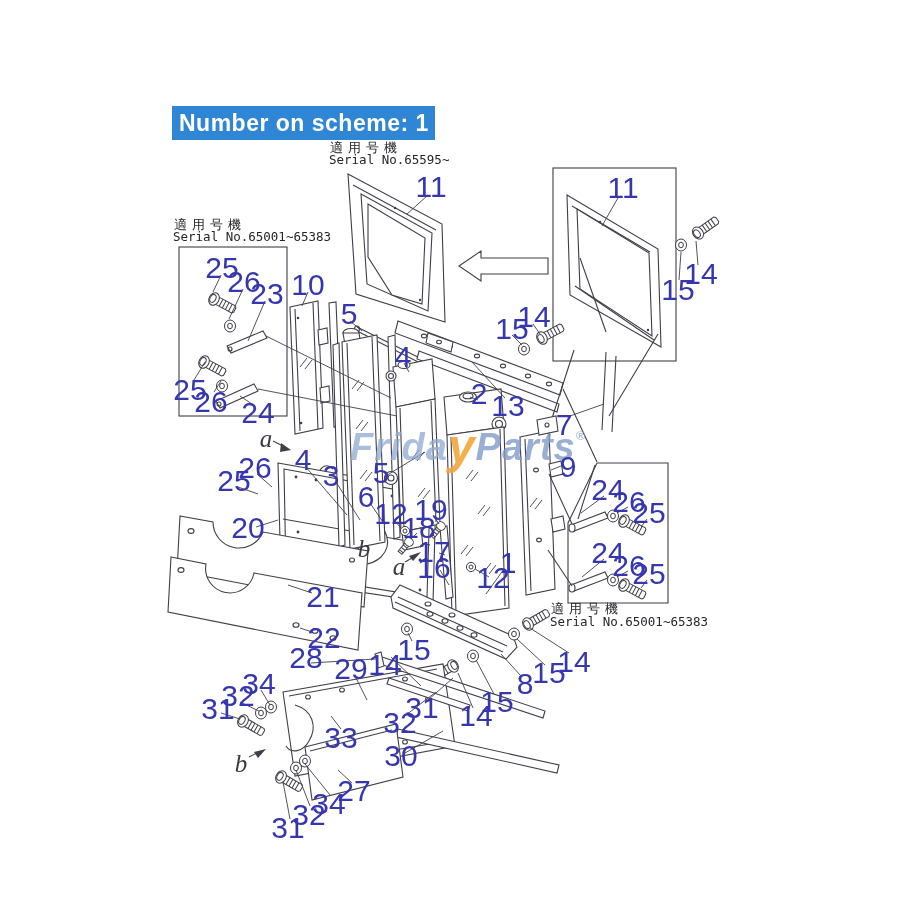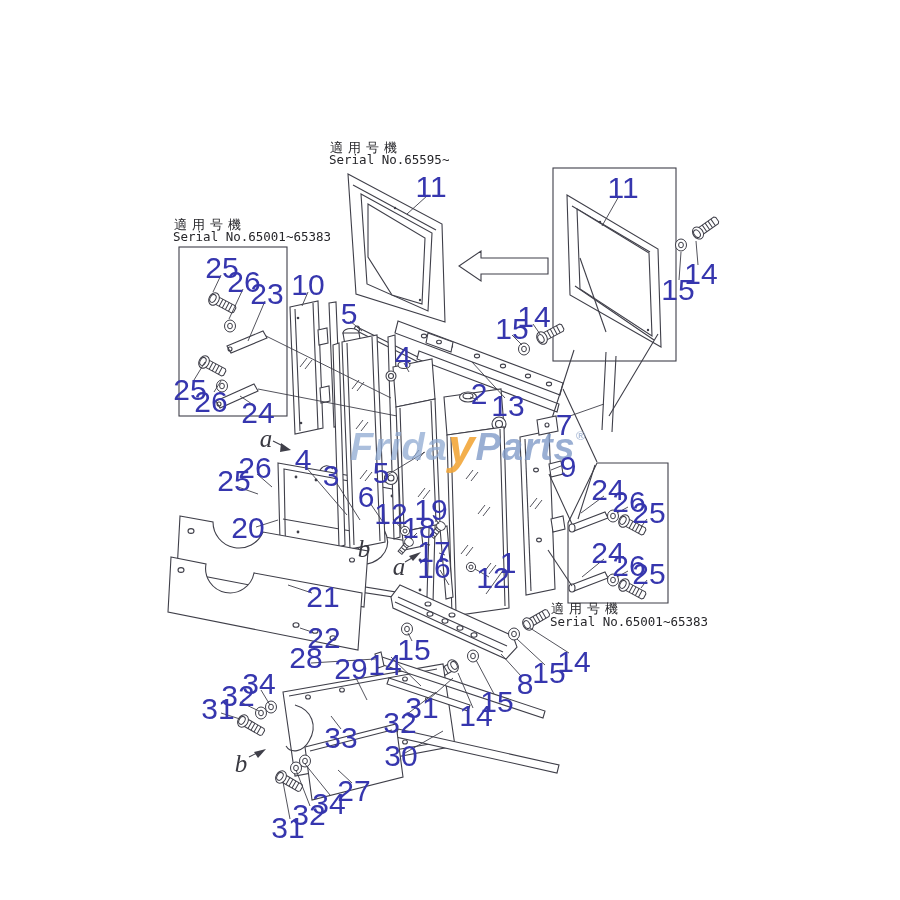--- a/index.html
+++ b/index.html
@@ -20,20 +20,23 @@
   .wm-blue{fill:#8fa9d2;fill-opacity:0.75;}
   .wm-blue2{fill:#7e99c7;fill-opacity:0.78;}
   .wm-orange{fill:#f2a63a;fill-opacity:0.9;}
   .wm-reg{fill:#9db0cf;fill-opacity:0.8;}
   .wm-text{font-family:"Liberation Sans",sans-serif;font-weight:bold;font-style:italic;font-size:38px;letter-spacing:1px;}
 </style>
 </head>
 <body>
 
 <div class="stage">
+  <div class="banner">
+    <span>Number on scheme: 1</span>
+  </div>
 
   <svg width="900" height="900" viewBox="0 0 900 900">
     <defs>
       <g id="def-bolt" fill="#fff" stroke="#3f3f49" stroke-width="1">
         <path d="M4,-4 L22,-4 L23.5,-2.5 L23.5,2.5 L22,4 L4,4 Z"></path>
         <path d="M8,-4 L8,4 M11.5,-4 L11.5,4 M15,-4 L15,4 M18.5,-4 L18.5,4"></path>
         <ellipse cx="0" cy="0" rx="5" ry="6.5"></ellipse>
         <ellipse cx="-1.2" cy="0" rx="2.8" ry="4.2"></ellipse>
       </g>
       <g id="def-washer" fill="#fff" stroke="#3f3f49" stroke-width="1">

